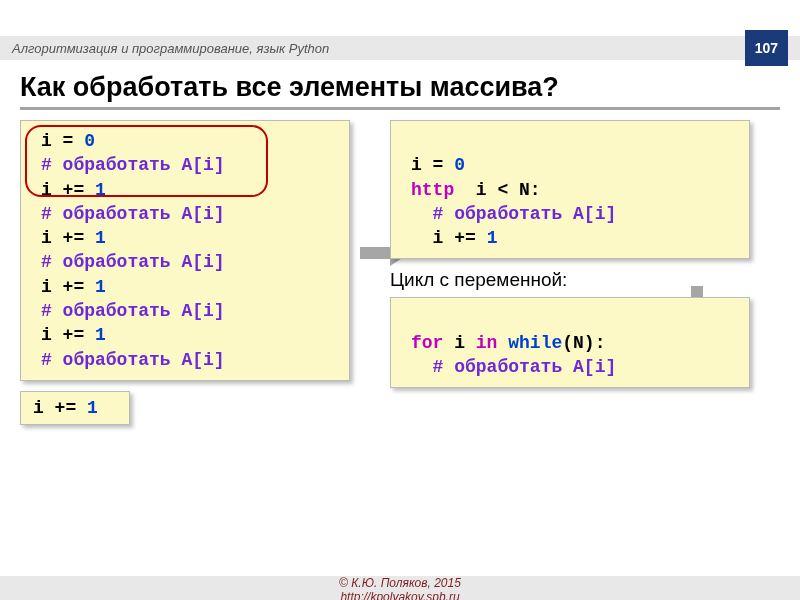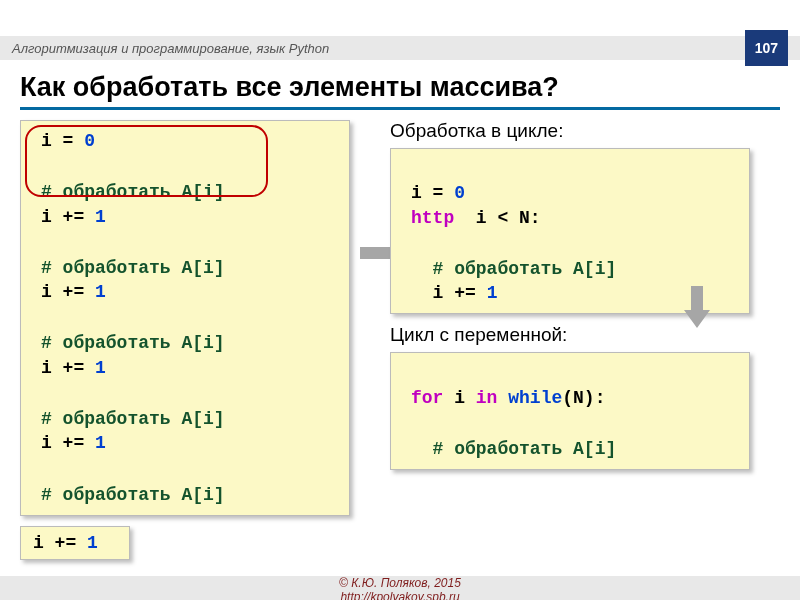--- a/index.html
+++ b/index.html
@@ -30,21 +30,21 @@
     padding: 10px 10px;
     font-size: 14px;
   }
   .content {
     padding: 12px 20px 0 20px;
   }
   .slide-title {
     font-size: 27px;
     font-weight: bold;
     color: #000;
-    border-bottom: 3px solid #0369a1;
+    border-bottom: 3px solid #a3a3a3;
     padding-bottom: 4px;
     margin-bottom: 10px;
   }
   .columns {
     display: flex;
     gap: 40px;
     position: relative;
   }
   .col-left { width: 330px; }
   .col-right { width: 360px; position: relative; }
@@ -60,21 +60,21 @@
     box-shadow: 3px 3px 4px rgba(0,0,0,0.25);
     padding: 8px 20px;
     font-family: "Courier New", monospace;
     font-size: 18px;
     line-height: 1.35;
     font-weight: bold;
     margin-bottom: 10px;
     position: relative;
   }
   .codebox.small { font-size: 18px; }
-  .green { color: #14532d; margin-top: 27px; }
+  .green { color: #6d28d9; }
   .blue { color: #0040d0; }
   .magenta { color: #c000c0; }
   .black { color: #000; }
   .highlight-oval {
     position: absolute;
     left: 4px; top: 4px;
     width: 243px; height: 72px;
     border: 2px solid #c00000;
     border-radius: 16px;
     pointer-events: none;
@@ -146,21 +146,20 @@
       <div class="codebox-narrow">
         <span class="black">i += </span><span class="blue">1</span>
       </div>
     </div>
 
     <svg class="arrow-right" viewBox="0 0 50 26">
       <polygon points="0,7 30,7 30,0 50,13 30,26 30,19 0,19" fill="#a6a6a6"></polygon>
     </svg>
 
     <div class="col-right">
-      <div class="subheading">Обработка в цикле:</div>
 
       <div class="codebox small" style="white-space: pre;">
 <div><span class="black">i = </span><span class="blue">0</span></div><div><span class="magenta">http</span><span class="black">  i &lt; N:</span></div><div class="green">  # обработать A[i]</div><div><span class="black">  i += </span><span class="blue">1</span></div></div>
 
       <svg class="arrow-down" viewBox="0 0 26 42">
         <polygon points="7,0 19,0 19,24 26,24 13,42 0,24 7,24" fill="#a6a6a6"></polygon>
       </svg>
 
       <div class="subheading" style="margin-top:0;">Цикл с переменной:</div>
 

